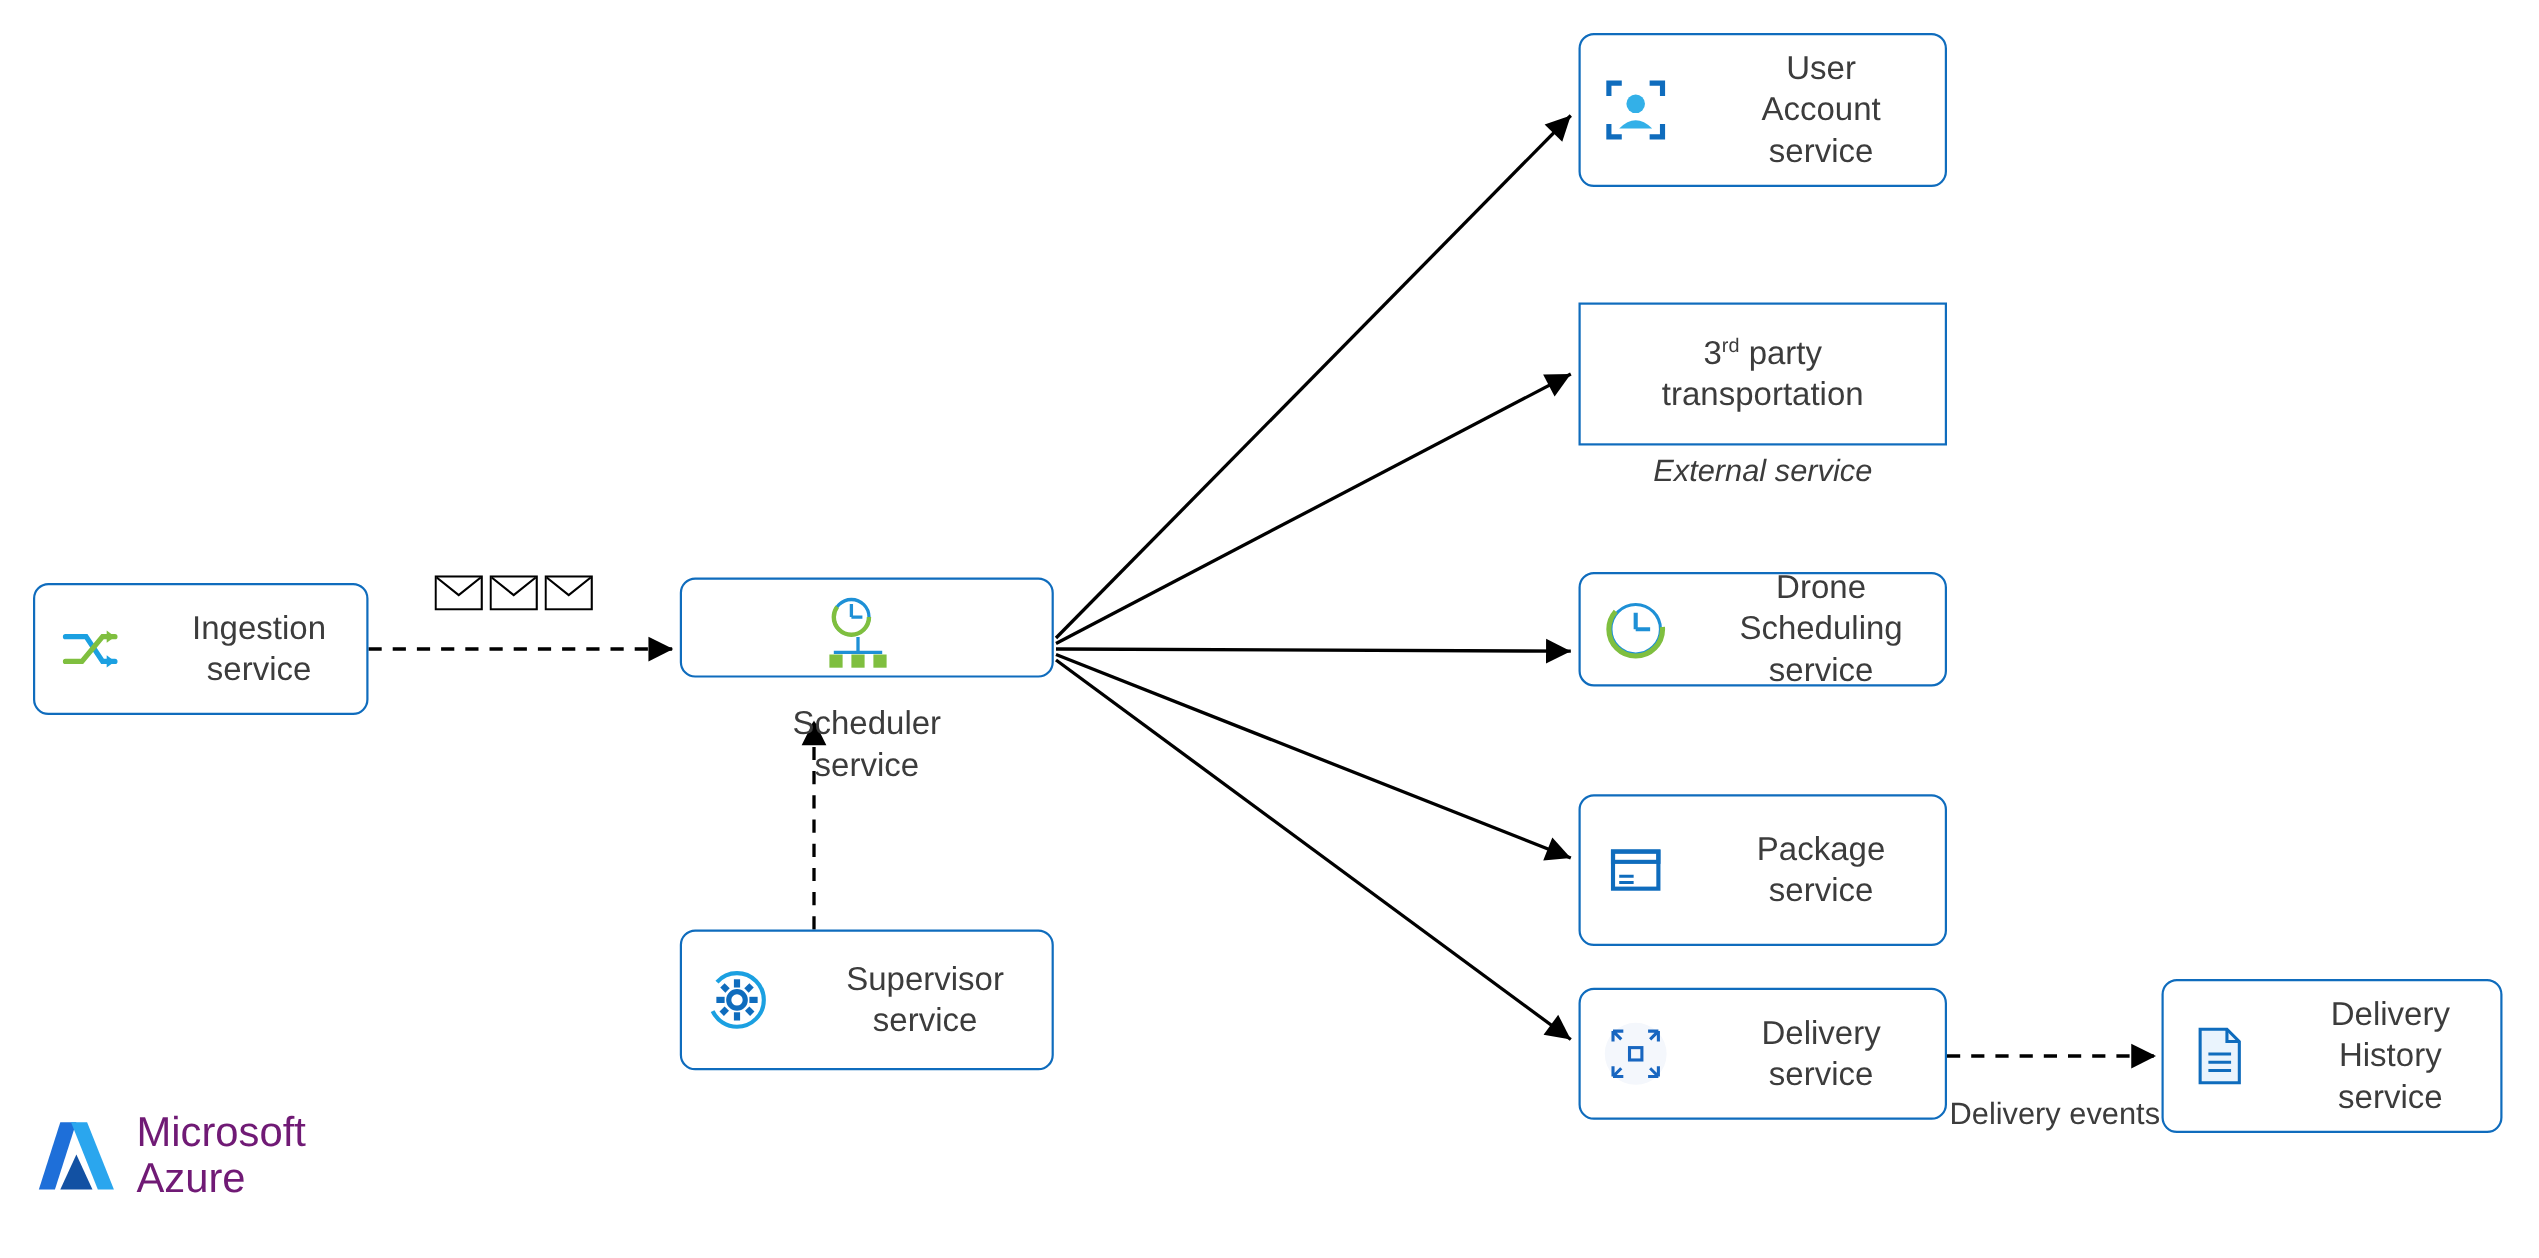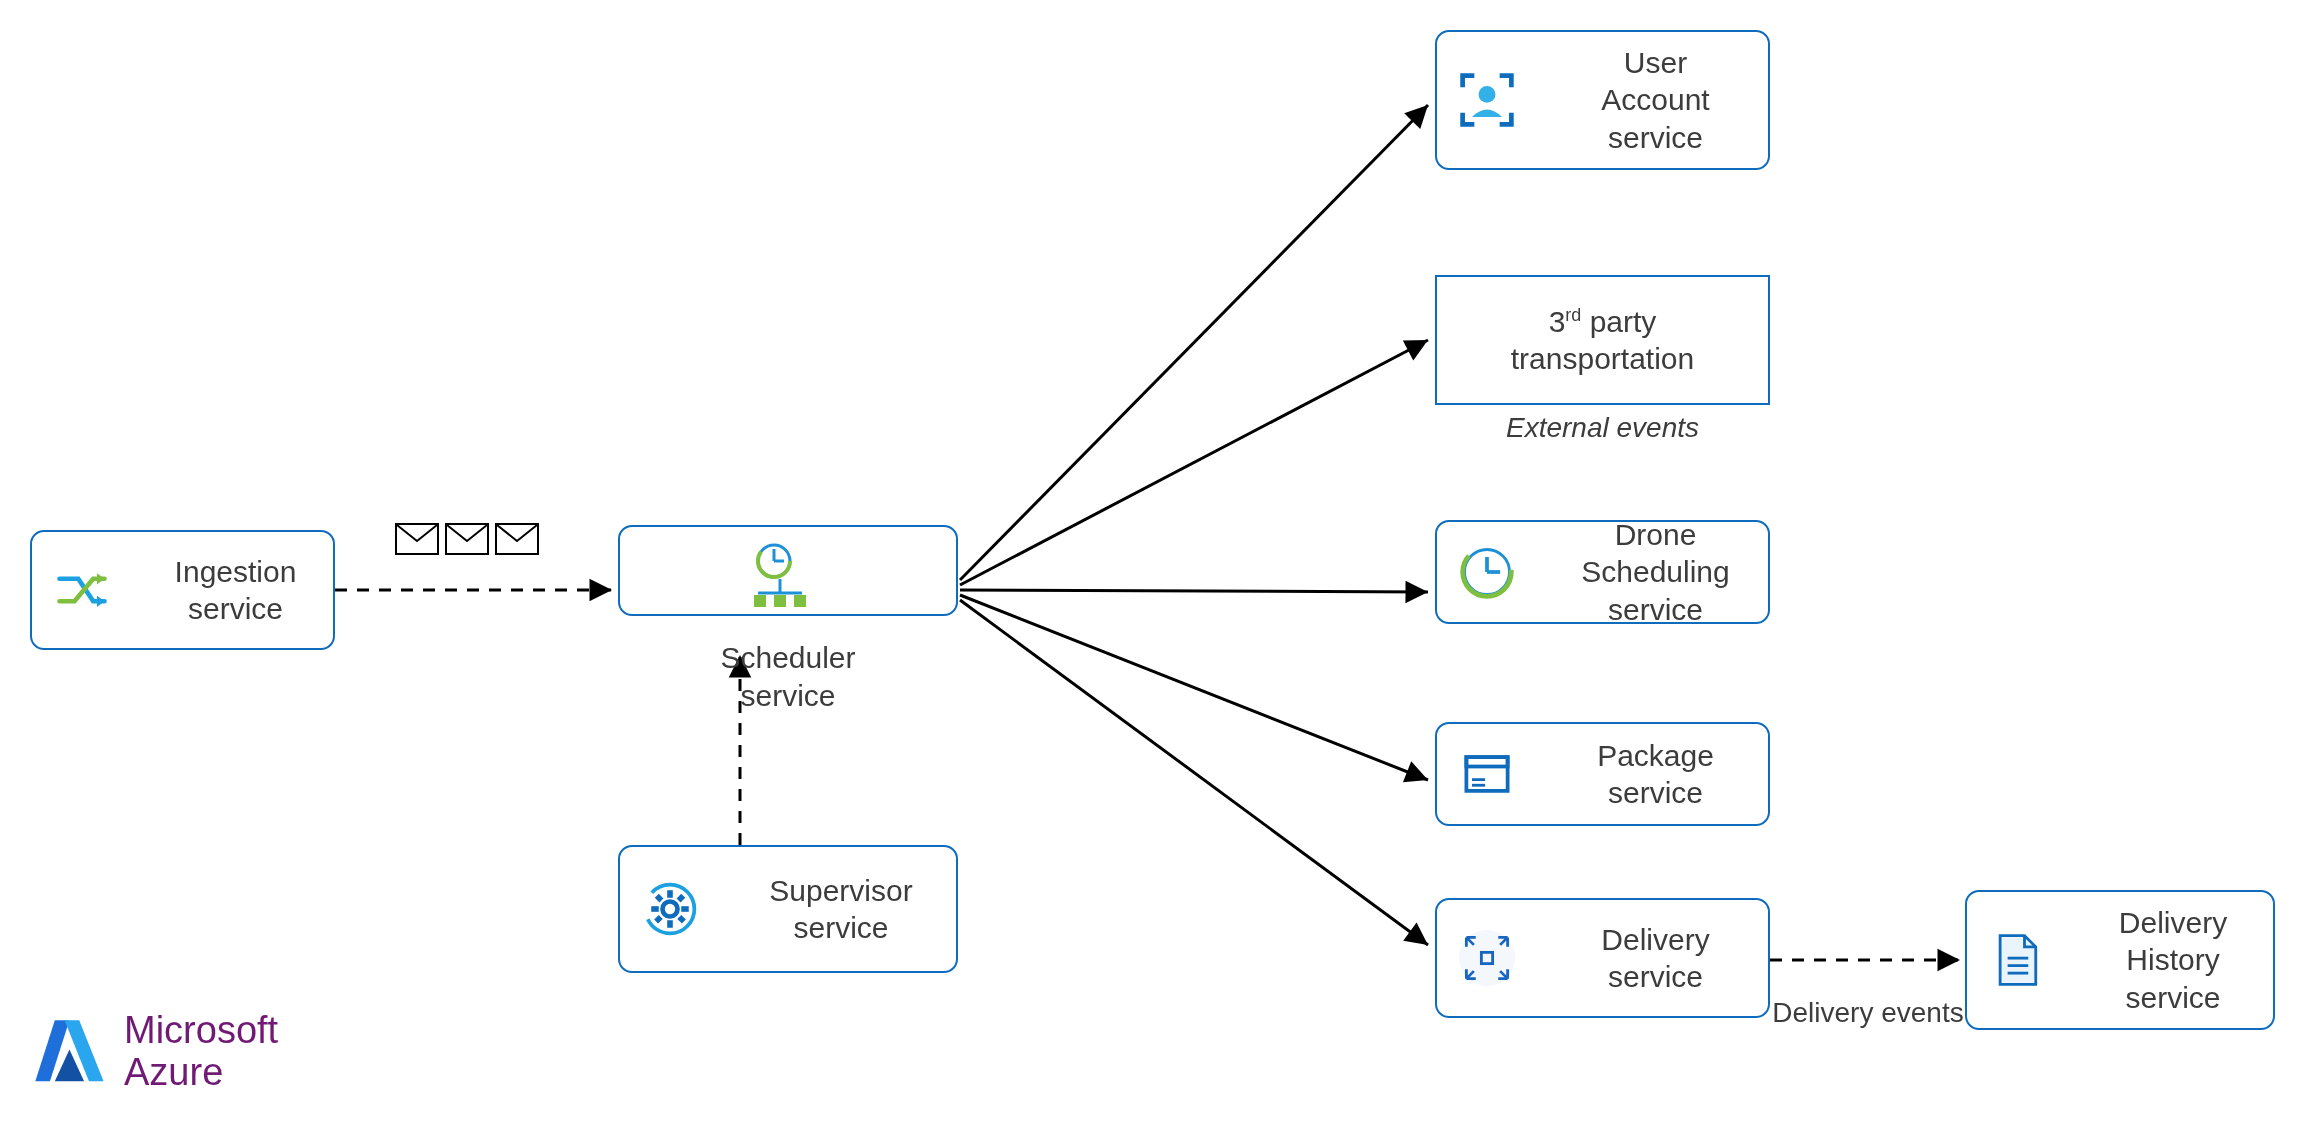--- a/index.html
+++ b/index.html
@@ -178,35 +178,35 @@
         <circle cx="32" cy="26" r="9" fill="#33b0e8"></circle>
         <path d="M16 50 Q32 34 48 50 Z" fill="#33b0e8"></path>
       </svg>
     </span>
     <span class="label">User<br>Account<br>service</span>
   </div>
 
   <div class="node square" style="left:1435px; top:275px; width:335px; height:130px; justify-content:flex-end; padding:10px;">
     <span class="label" style="white-space:pre-line;">3<sup style="font-size:0.6em">rd</sup> party<br>transportation</span>
   </div>
-  <div class="caption italic" style="left:1435px; top:412px; width:335px;">External events</div>
+  <div class="caption italic" style="left:1435px; top:412px; width:335px;">External service</div>
 
   <div class="node" style="left:1435px; top:520px; width:335px; height:104px;">
     <span class="icon">
       <svg viewBox="0 0 64 64">
         <circle cx="32" cy="32" r="24" fill="#fff" stroke="#1e90d6" stroke-width="3"></circle>
         <circle cx="32" cy="32" r="26" fill="none" stroke="#7fbf3f" stroke-width="5" stroke-dasharray="100 60"></circle>
         <line x1="32" y1="32" x2="32" y2="16" stroke="#1e90d6" stroke-width="4"></line>
         <line x1="32" y1="32" x2="46" y2="32" stroke="#1e90d6" stroke-width="4"></line>
       </svg>
     </span>
     <span class="label">Drone<br>Scheduling<br>service</span>
   </div>
 
-  <div class="node" style="left:1435px; top:722px; width:335px; height:104px;">
+  <div class="node" style="left:1435px; top:722px; width:335px; height:138px;">
     <span class="icon">
       <svg viewBox="0 0 64 64">
         <rect x="10" y="14" width="44" height="36" fill="none" stroke="#0f6cbd" stroke-width="4"></rect>
         <rect x="10" y="14" width="44" height="10" fill="none" stroke="#0f6cbd" stroke-width="4"></rect>
         <line x1="16" y1="38" x2="30" y2="38" stroke="#0f6cbd" stroke-width="3"></line>
         <line x1="16" y1="44" x2="30" y2="44" stroke="#0f6cbd" stroke-width="3"></line>
       </svg>
     </span>
     <span class="label">Package<br>service</span>
   </div>

